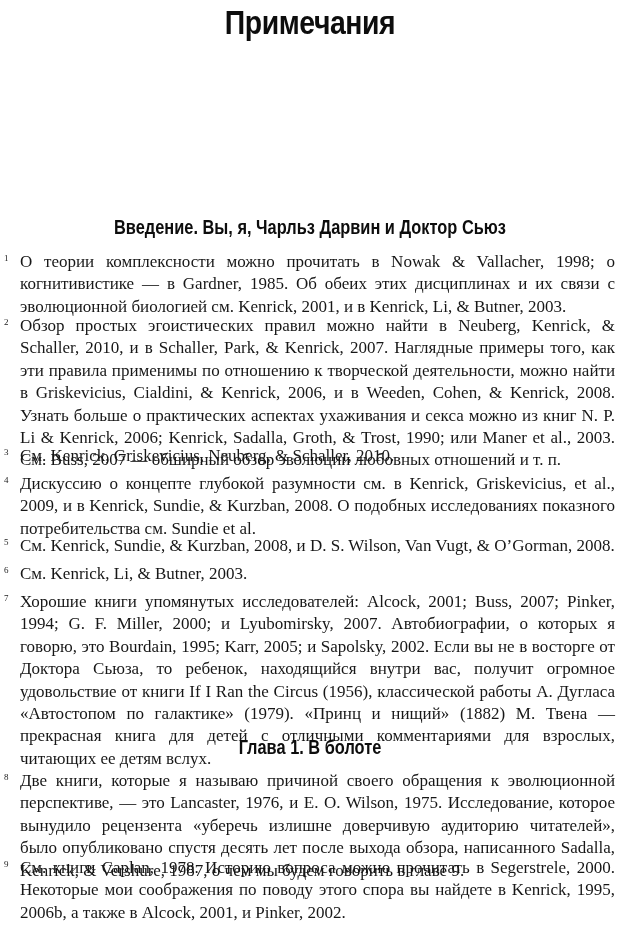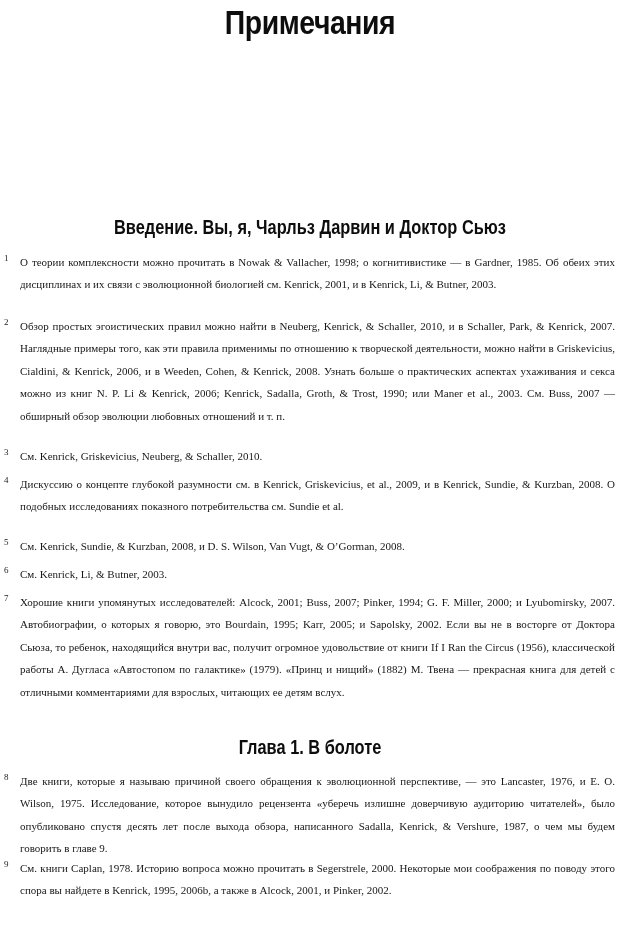--- a/index.html
+++ b/index.html
@@ -17,21 +17,21 @@
   }
   .note {
     position: absolute; left: 0; width: 620px;
   }
   .note-num {
     position: absolute; left: 4px; top: 2px;
     font-family: "Liberation Serif", serif; font-size: 9px; color: #222;
   }
   .note-text {
     position: absolute; left: 20px; width: 595px;
-    font-family: "Liberation Serif", serif; font-size: 11px; line-height: 22.4px;
+    font-family: "Liberation Serif", serif; font-size: 17px; line-height: 22.4px;
     text-align: justify; color: #171717;
   }
 </style>
 </head>
 <body>
 
 <div>
   <div class="page-title">Примечания</div>
 
   <div class="section-title" style="top:216px;">Введение. Вы, я, Чарльз Дарвин и Доктор Сьюз</div>

